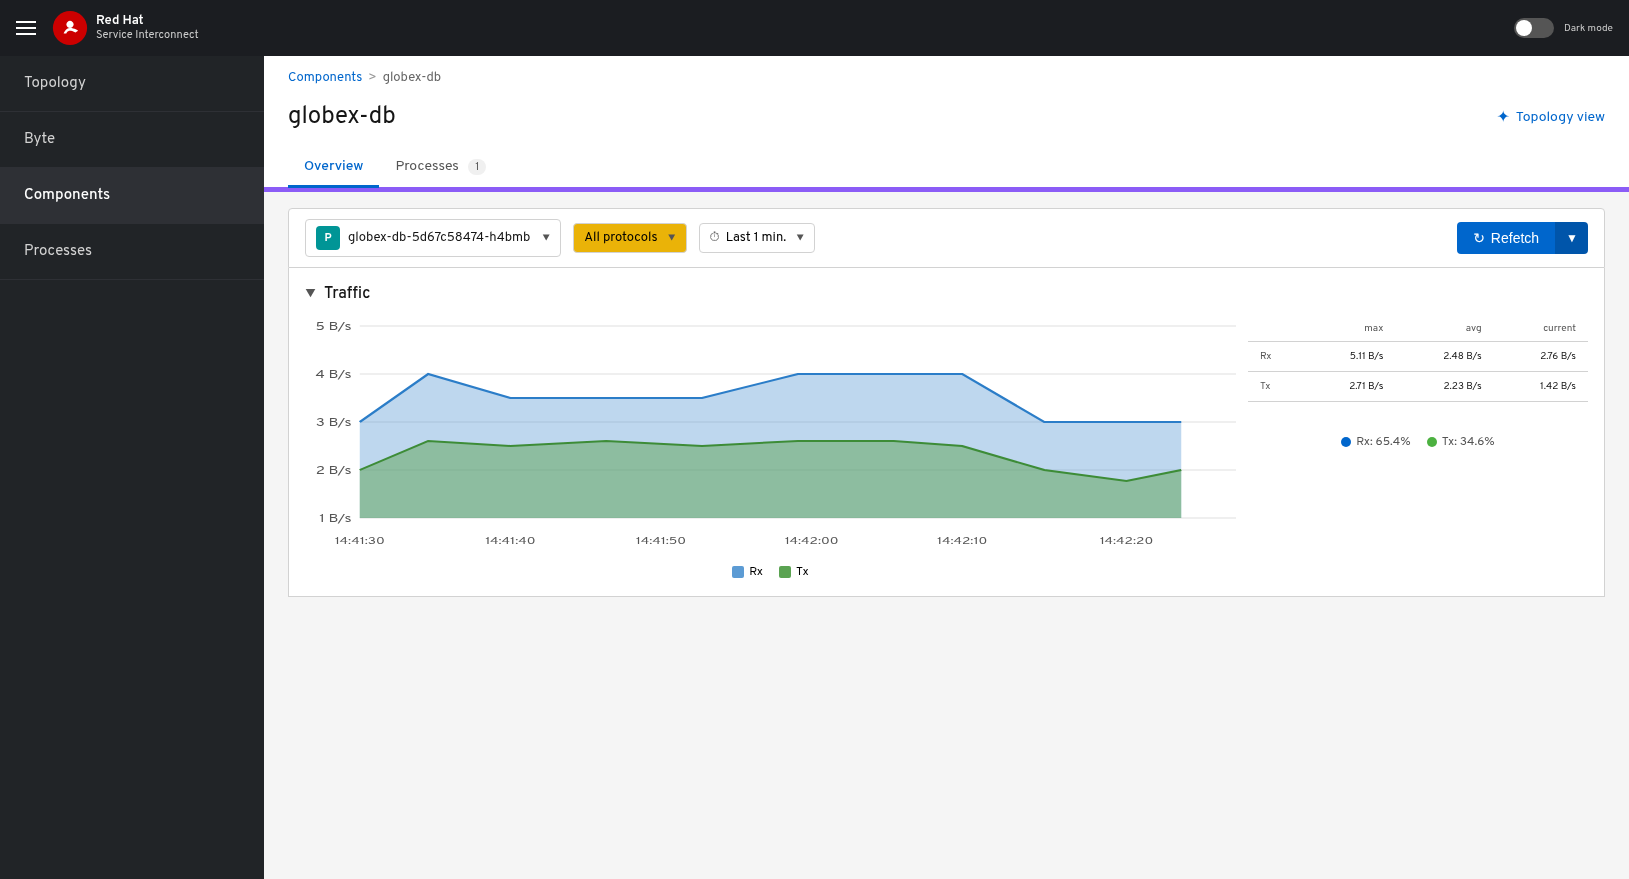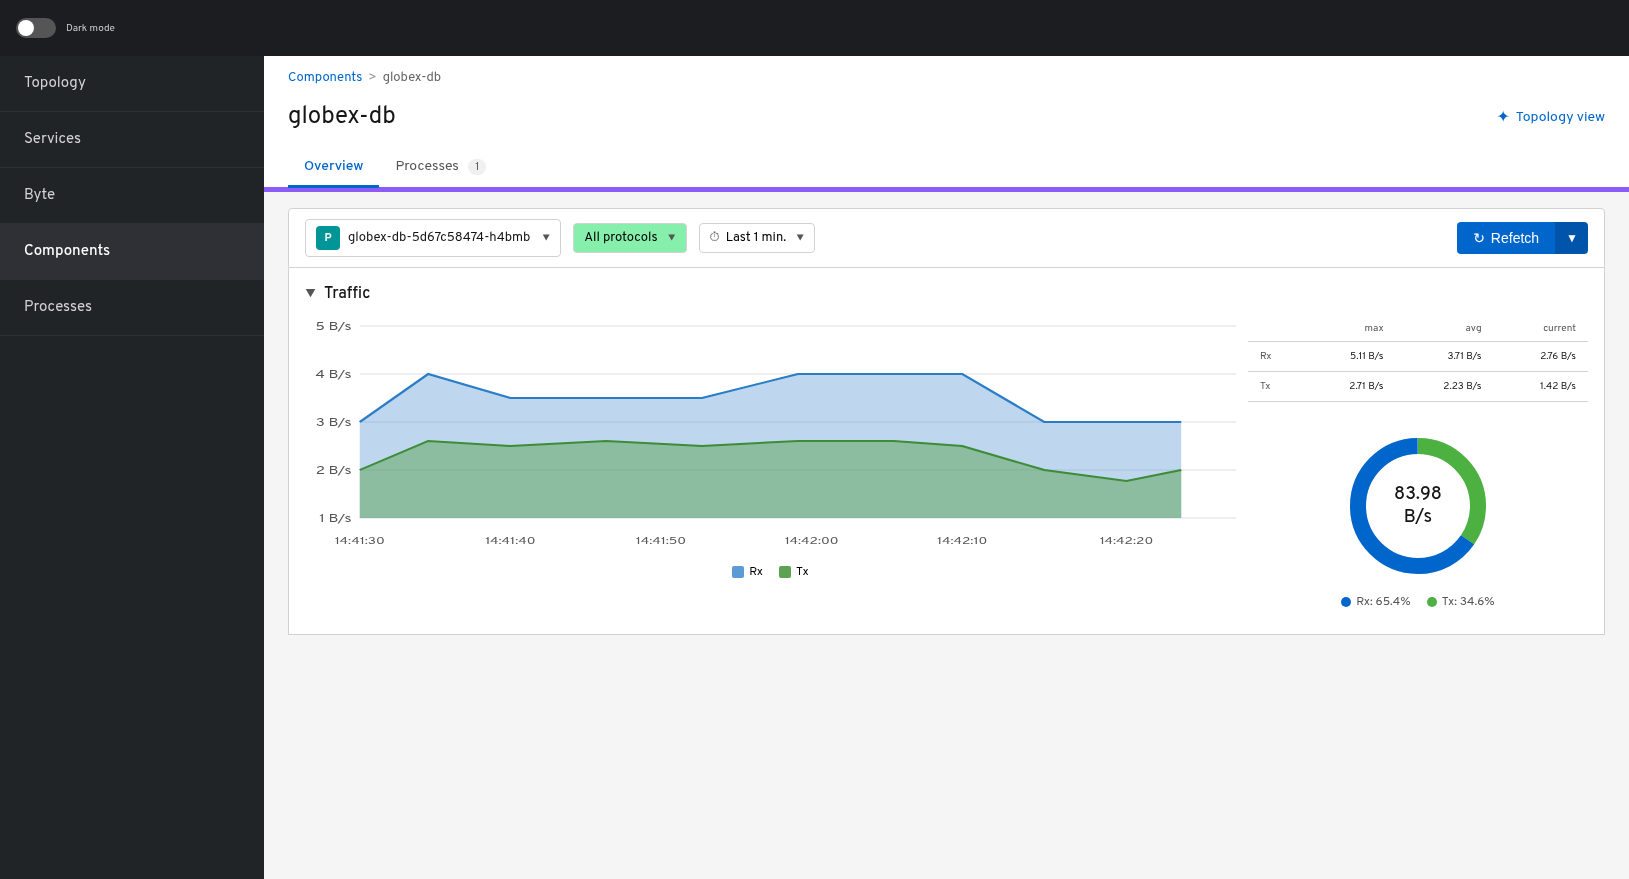--- a/index.html
+++ b/index.html
@@ -146,21 +146,21 @@
       width: 24px; height: 24px; background: #009596; color: #fff;
       border-radius: 4px; display: flex; align-items: center; justify-content: center;
       font-size: 11px; font-weight: 700;
     }
     .selector-text { color: #151515; font-size: 13px; }
     .selector-arrow { color: #555; font-size: 10px; margin-left: 4px; }
 
     .protocol-selector {
       display: flex; align-items: center; gap: 6px;
       border: 1px solid #d2d2d2; border-radius: 4px;
-      padding: 6px 10px; background: #86efac; cursor: pointer; font-size: 13px;
+      padding: 6px 10px; background: #eab308; cursor: pointer; font-size: 13px;
     }
     .time-selector {
       display: flex; align-items: center; gap: 6px;
       border: 1px solid #d2d2d2; border-radius: 4px;
       padding: 6px 10px; background: #fff; cursor: pointer; font-size: 13px;
     }
     .clock-icon { font-size: 13px; color: #555; }
     .toolbar-spacer { flex: 1; }
     .refetch-btn-group { display: flex; align-items: stretch; }
     .refetch-btn {
@@ -243,31 +243,49 @@
       display: flex; align-items: center; gap: 16px; margin-top: 8px;
       font-size: 12px; color: #555;
     }
     .donut-legend-item { display: flex; align-items: center; gap: 5px; }
     .donut-dot { width: 10px; height: 10px; border-radius: 50%; }
   </style>
 </head>
 <body>
 
 <nav class="top-nav">
+  <div class="top-nav-left">
+    <div class="hamburger">
+      <span></span>
+        <span></span>
+        <span></span>
+    </div>
+    <div class="brand">
+
+      <svg class="brand-logo" viewBox="0 0 40 40" width="40" height="40">
+        <circle cx="20" cy="20" r="19" fill="#cc0000"></circle>
+        <path d="M13 26c0 0 2-6 7-6s9 3 9 3l-3 2s-3-2-6-2-4 3-4 3h-3z" fill="#fff"></path>
+        <path d="M16 16c0-2 2-4 4-4s4 2 4 4-2 4-4 4-4-2-4-4z" fill="#fff"></path>
+      </svg>
+      <div class="brand-text">
+        <div class="redhat">Red Hat</div>
+        <div class="subtitle">Service Interconnect</div>
+      </div>
+    </div>
+  </div>
   <div class="top-nav-right">
     <div class="toggle-switch"></div>
     <span class="dark-mode-label">Dark mode</span>
   </div>
 </nav>
 
 <div class="layout">
 
   <aside class="sidebar">
     <div class="sidebar-item">Topology</div>
-    <div class="sidebar-item">Services</div>
     <div class="sidebar-item">Byte</div>
     <div class="sidebar-item active">Components</div>
     <div class="sidebar-item">Processes</div>
   </aside>
 
   <main class="main">
 
     <div class="breadcrumb">
       <a>Components</a>
       <span class="breadcrumb-sep">&gt;</span>
@@ -378,46 +396,33 @@
                   <th></th>
                   <th>max</th>
                   <th>avg</th>
                   <th>current</th>
                 </tr>
               </thead>
               <tbody>
                 <tr>
                   <td>Rx</td>
                   <td>5.11 B/s</td>
-                  <td>3.71 B/s</td>
+                  <td>2.48 B/s</td>
                   <td>2.76 B/s</td>
                 </tr>
                 <tr>
                   <td>Tx</td>
                   <td>2.71 B/s</td>
                   <td>2.23 B/s</td>
                   <td>1.42 B/s</td>
                 </tr>
               </tbody>
             </table>
 
             <div class="donut-container">
-              <div class="donut-wrap">
-                <svg width="160" height="160" viewBox="0 0 160 160">
-
-                  <circle cx="80" cy="80" r="60" fill="none" stroke="#e0e0e0" stroke-width="16"></circle>
-
-                  <circle cx="80" cy="80" r="60" fill="none" stroke="#4cb140" stroke-width="16" stroke-dasharray="130 246.8" stroke-dashoffset="0" transform="rotate(-90 80 80)"></circle>
-
-                  <circle cx="80" cy="80" r="60" fill="none" stroke="#0066cc" stroke-width="16" stroke-dasharray="246 130.8" stroke-dashoffset="-130" transform="rotate(-90 80 80)"></circle>
-                </svg>
-                <div class="donut-center">
-                  <div class="donut-value">83.98 B/s</div>
-                </div>
-              </div>
               <div class="donut-legend">
                 <div class="donut-legend-item">
                   <div class="donut-dot" style="background:#0066cc;"></div>
                   <span>Rx: 65.4%</span>
                 </div>
                 <div class="donut-legend-item">
                   <div class="donut-dot" style="background:#4cb140;"></div>
                   <span>Tx: 34.6%</span>
                 </div>
               </div>

